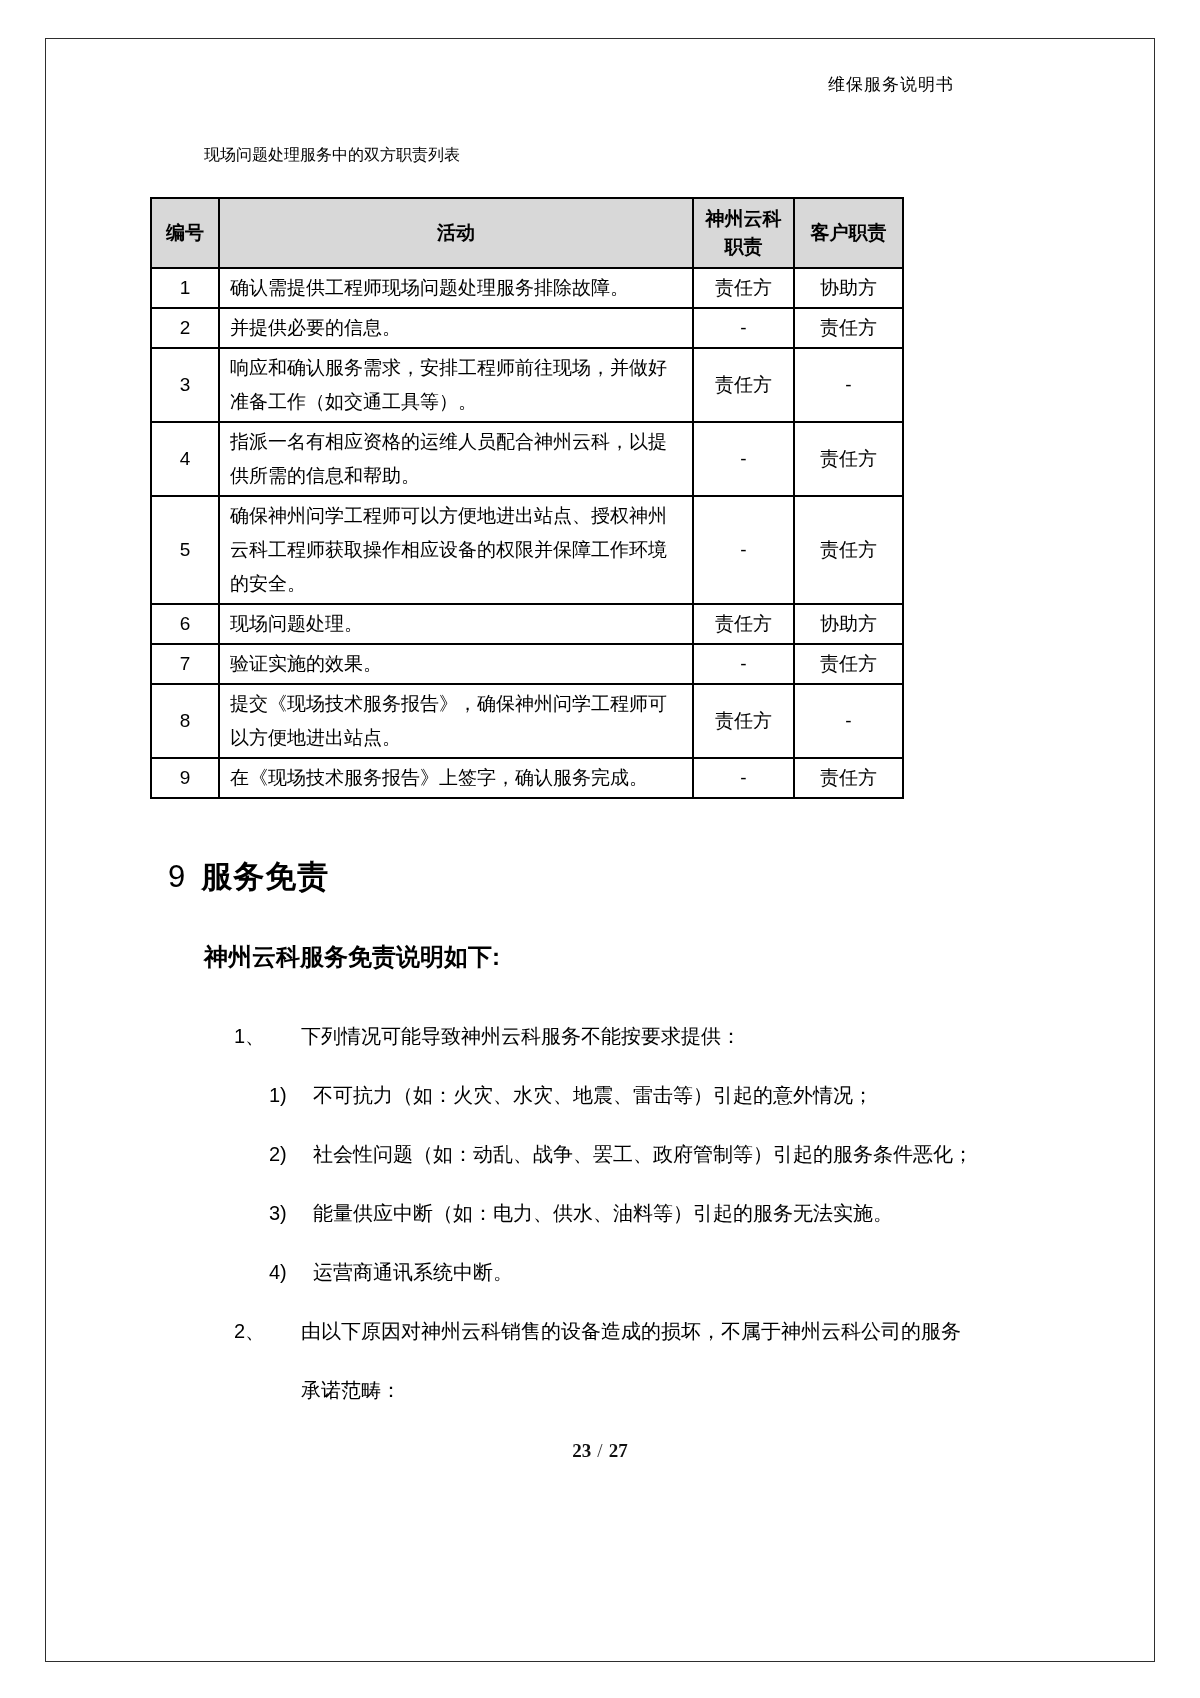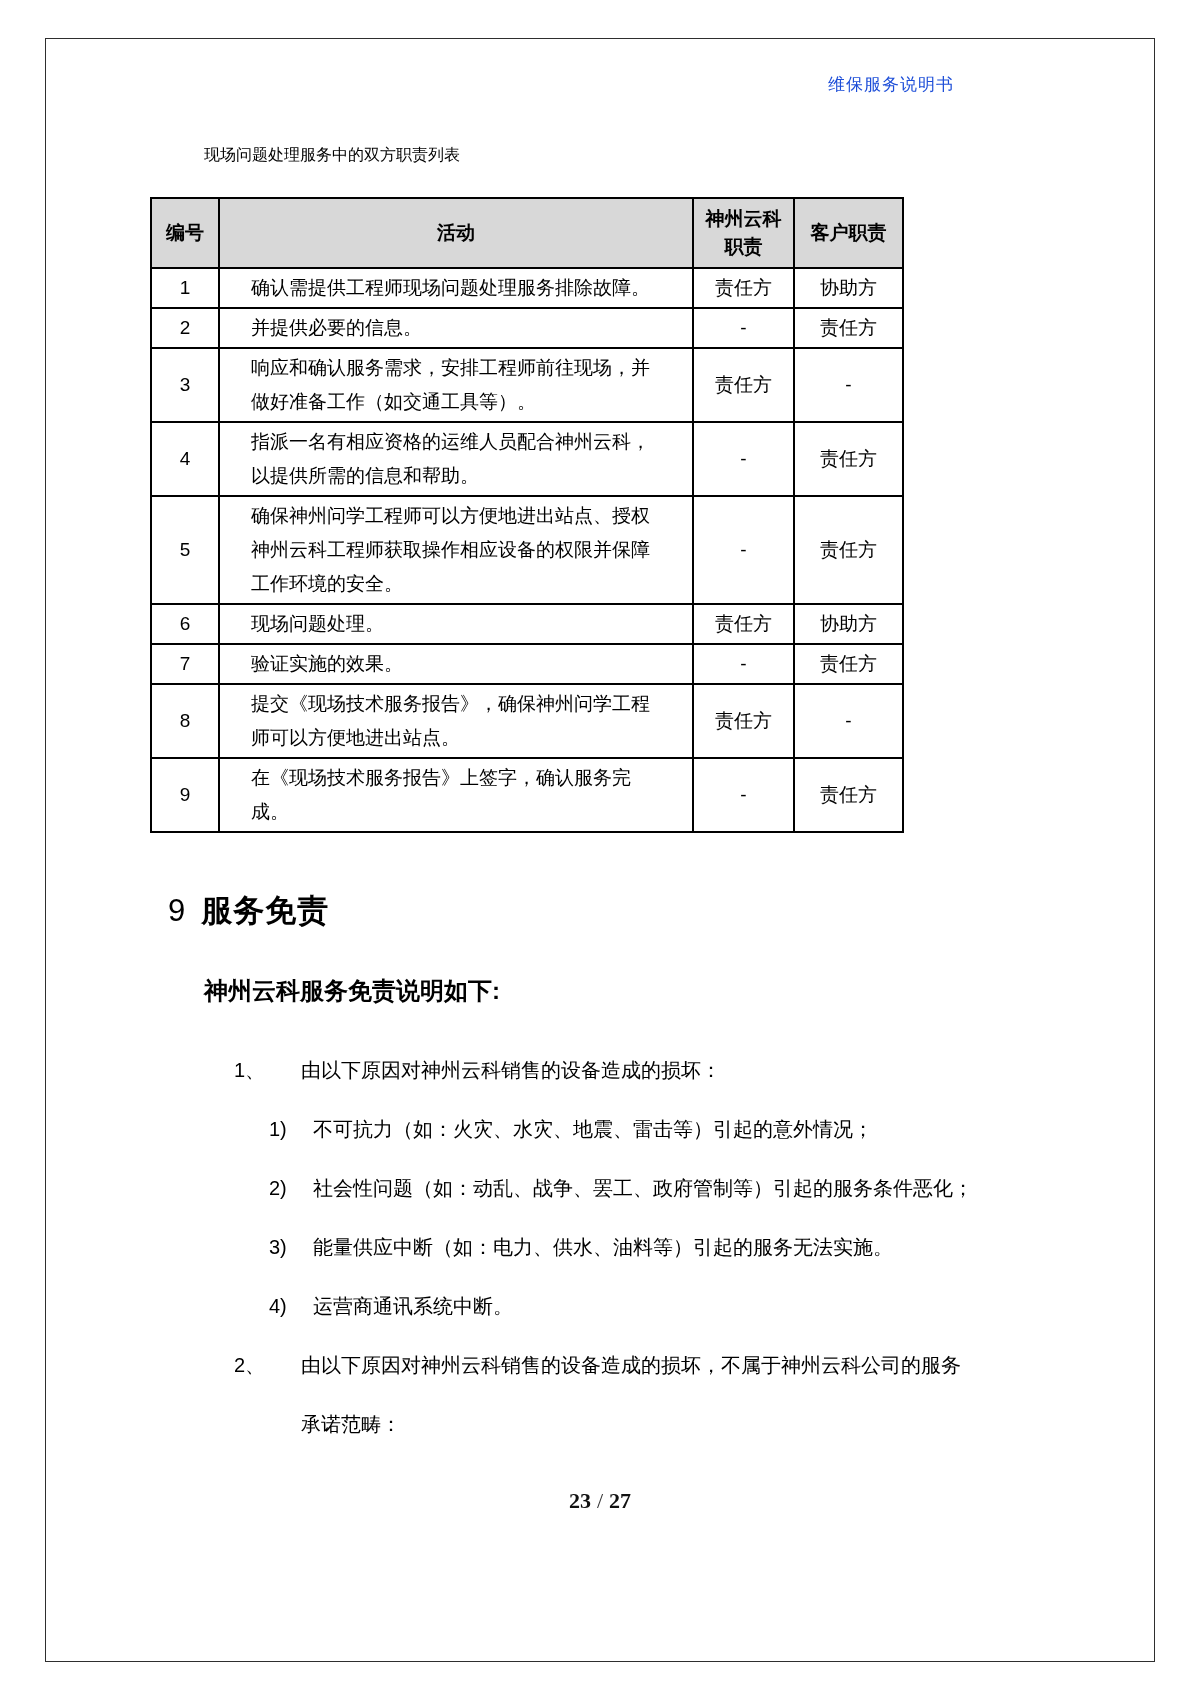--- a/index.html
+++ b/index.html
@@ -16,21 +16,21 @@
     top:38px; left:45px; right:45px; bottom:36px;
     border:1px solid #2e2e2e;
     box-sizing:border-box;
   }
   .doc-header {
     margin:34px 200px 0 0;
     text-align:right;
     font-family:"Liberation Serif", serif;
     font-size:17px;
     letter-spacing:1px;
-    color:#1d4ed8;
+    color:#000000;
     height:22px;
   }
   .table-caption {
     margin:50px 0 0 158px;
     font-size:16px;
     height:26px;
   }
   table.resp {
     margin:26px 0 0 104px;
     width:752px;
@@ -48,21 +48,21 @@
     font-weight:bold;
     padding:6px 4px;
     text-align:center;
     line-height:28px;
   }
   col.c-no { width:68px; }
   col.c-act { width:474px; }
   col.c-dc { width:101px; }
   col.c-cust { width:109px; }
   td.no, td.role { text-align:center; padding:2px 4px; }
-  td.act { text-align:left; padding:2px 31px; }
+  td.act { text-align:left; padding:2px 10px; }
   .section-heading {
     margin:58px 0 0 122px;
     font-size:31px;
     line-height:40px;
     display:flex;
     align-items:baseline;
     gap:16px;
   }
   .section-heading .num { font-weight:400; }
   .section-heading .ttl { font-weight:bold; letter-spacing:1px; }
@@ -73,24 +73,24 @@
     height:28px;
   }
   .list { margin-top:38px; font-size:20px; }
   .l-line { display:flex; line-height:59px; }
   .l-top { padding-left:188px; }
   .l-sub { padding-left:223px; }
   .l-top .marker { width:67px; flex:0 0 67px; }
   .l-sub .marker { width:44px; flex:0 0 44px; }
   .l-text { max-width:668px; }
   .page-footer {
-    margin-top:34px;
+    margin-top:20px;
     text-align:center;
     font-family:"Liberation Serif", serif;
-    font-size:22px;
+    font-size:19px;
     color:#111;
   }
   .page-footer .pg { font-weight:bold; }
   .page-footer .sep { font-weight:400; padding:0 6px; color:#333; }
 </style>
 </head>
 <body>
 
 <div class="frame">
 
@@ -177,21 +177,21 @@
   <div class="section-heading">
     <span class="num">9</span>
     <span class="ttl">服务免责</span>
   </div>
 
   <div class="disclaimer-heading">神州云科服务免责说明如下:</div>
 
   <div class="list">
     <div class="l-line l-top">
       <span class="marker">1、</span>
-      <span class="l-text">由以下原因对神州云科销售的设备造成的损坏：</span>
+      <span class="l-text">下列情况可能导致神州云科服务不能按要求提供：</span>
     </div>
     <div class="l-line l-sub">
       <span class="marker">1)</span>
       <span class="l-text">不可抗力（如：火灾、水灾、地震、雷击等）引起的意外情况；</span>
     </div>
     <div class="l-line l-sub">
       <span class="marker">2)</span>
       <span class="l-text">社会性问题（如：动乱、战争、罢工、政府管制等）引起的服务条件恶化；</span>
     </div>
     <div class="l-line l-sub">

